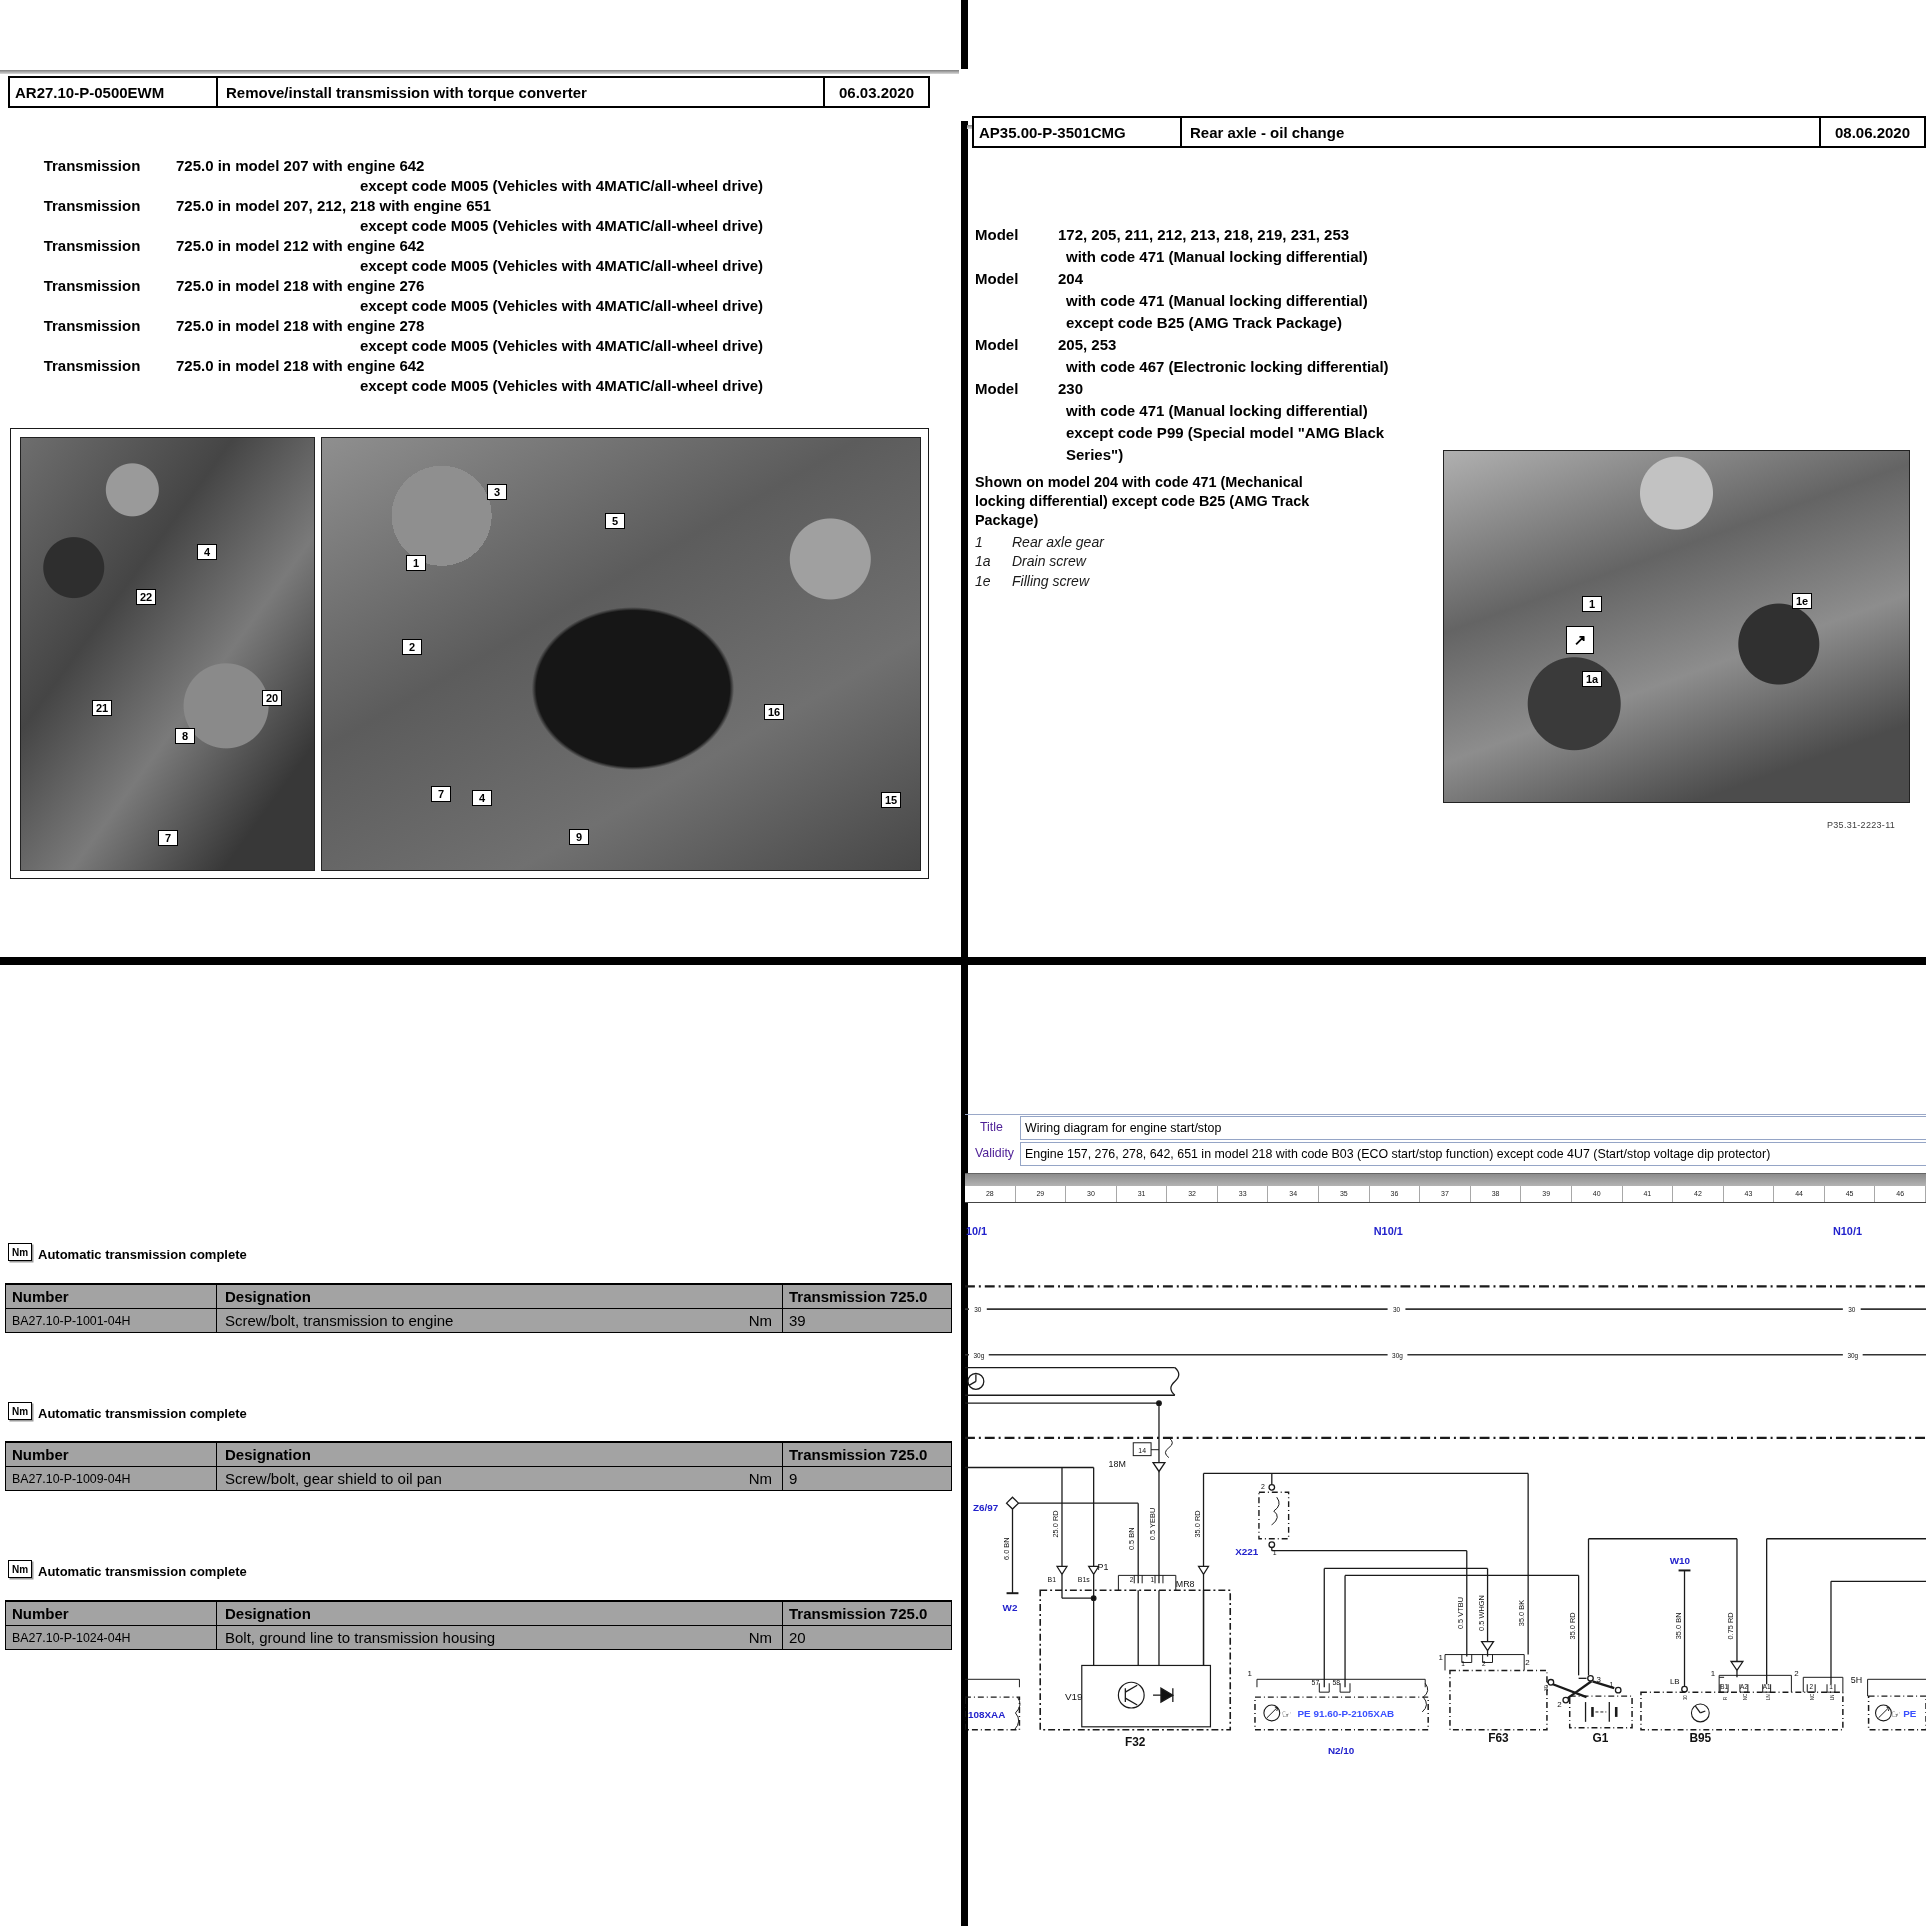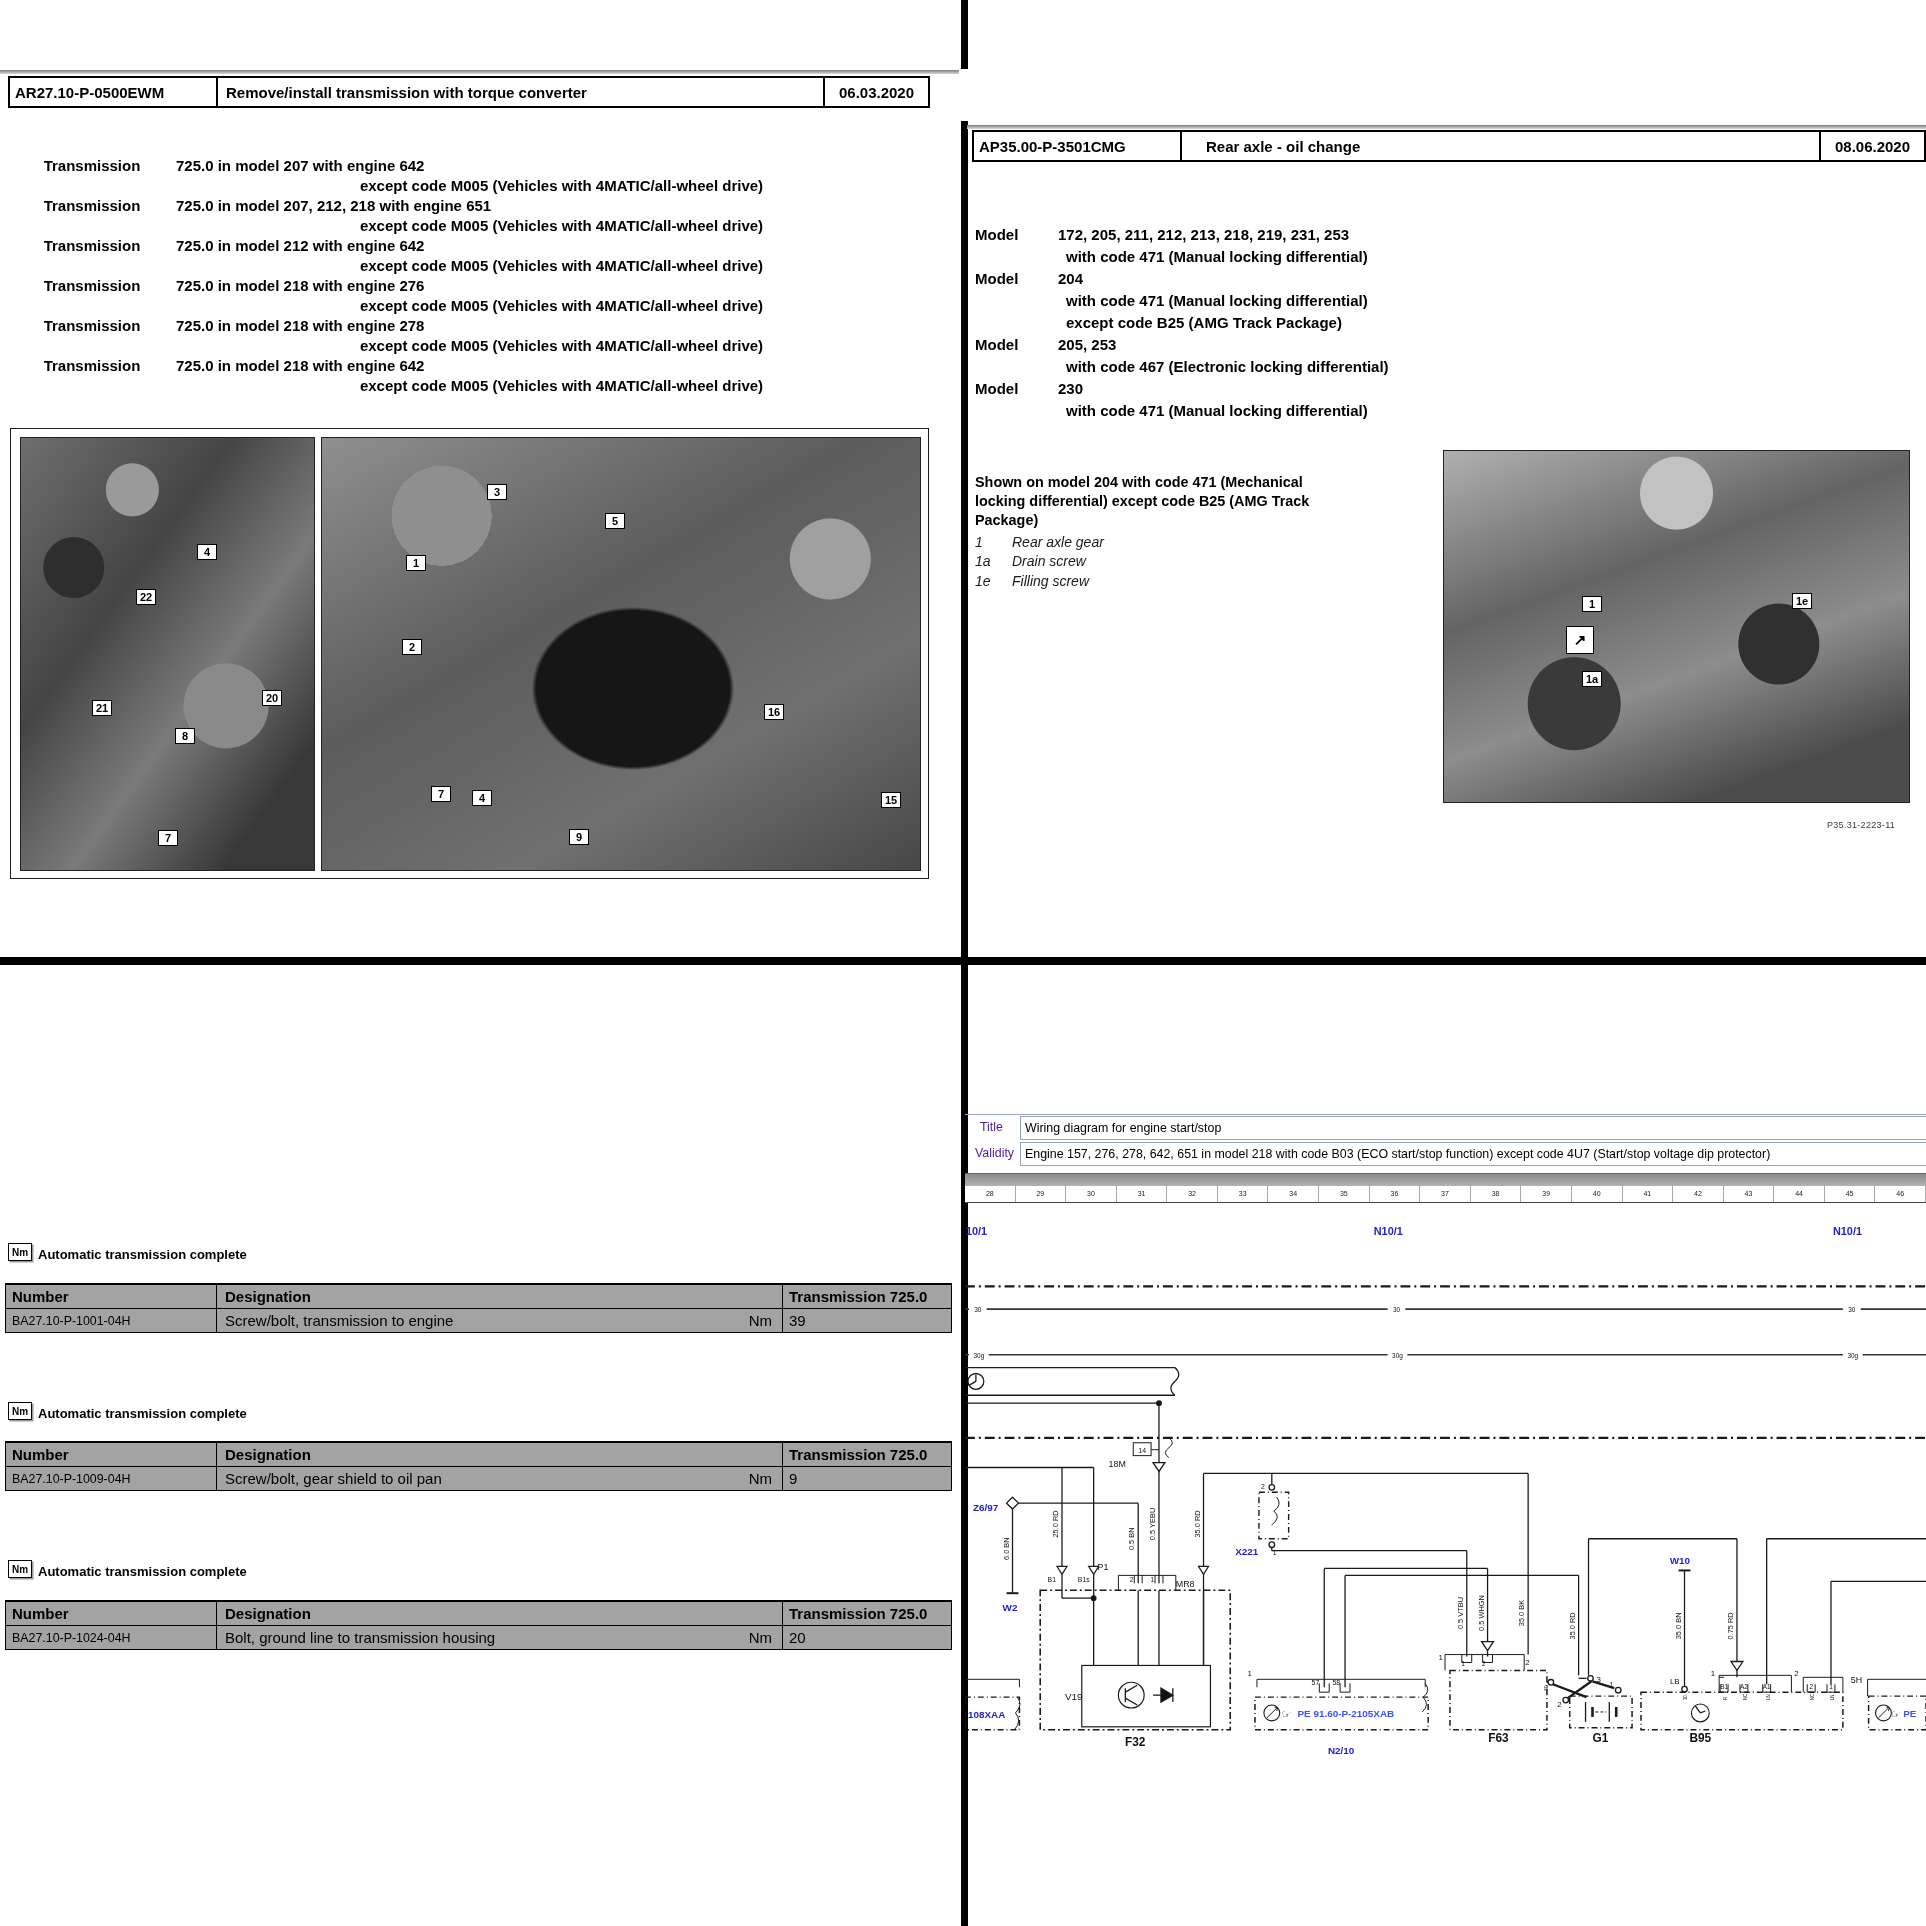--- a/index.html
+++ b/index.html
@@ -131,21 +131,21 @@
   <span class="callout" style="left:395px;top:126px;">1</span>
   <span class="callout" style="left:391px;top:210px;">2</span>
   <span class="callout" style="left:753px;top:275px;">16</span>
   <span class="callout" style="left:870px;top:363px;">15</span>
   <span class="callout" style="left:420px;top:357px;">7</span>
   <span class="callout" style="left:461px;top:361px;">4</span>
   <span class="callout" style="left:558px;top:400px;">9</span>
 </div>
 
 <div class="abs rule" style="left:967px;top:125px;width:959px;height:4px;"></div>
-<div class="abs hdr" style="left:972px;top:130px;width:950px;height:28px;gap:16px;">
+<div class="abs hdr" style="left:972px;top:116px;width:950px;height:28px;">
   <div class="c1">AP35.00-P-3501CMG</div>
   <div class="c2">Rear axle - oil change</div>
   <div class="c3">08.06.2020</div>
 </div>
 
 <div class="abs speclist models" style="left:975px;top:224px;width:465px;">
   <div class="row">
       <span class="lab">Model</span>
       <span>172, 205, 211, 212, 213, 218, 219, 231, 253</span>
     </div>
@@ -159,20 +159,21 @@
   <div class="row">
       <span class="lab">Model</span>
       <span>205, 253</span>
     </div>
   <div class="note">with code 467 (Electronic locking differential)</div>
   <div class="row">
       <span class="lab">Model</span>
       <span>230</span>
     </div>
   <div class="note">with code 471 (Manual locking differential)</div>
+  <div class="note">except code P99 (Special model "AMG Black Series")</div>
 </div>
 
 <div class="abs shown" style="left:975px;top:473px;width:381px;">Shown on model 204 with code 471 (Mechanical locking differential) except code B25 (AMG Track Package)</div>
 
 <div class="abs legend" style="left:975px;top:533px;width:376px;">
   <div><span class="k">1</span><span>Rear axle gear</span></div>
   <div><span class="k">1a</span><span>Drain screw</span></div>
   <div><span class="k">1e</span><span>Filling screw</span></div>
 </div>
 

